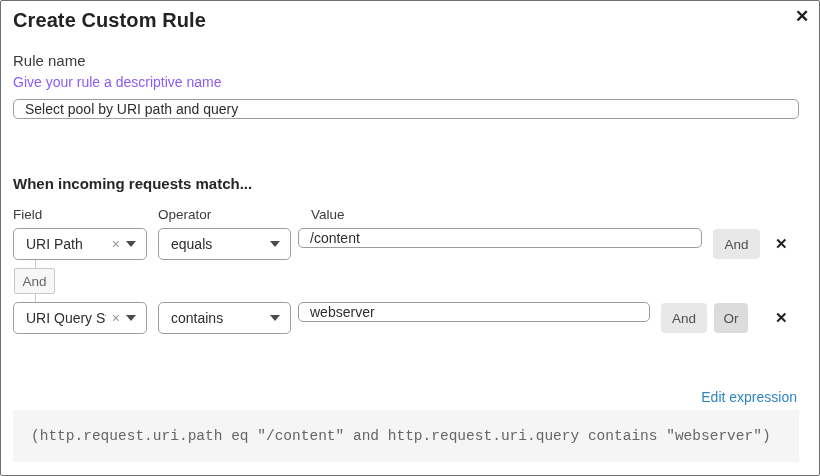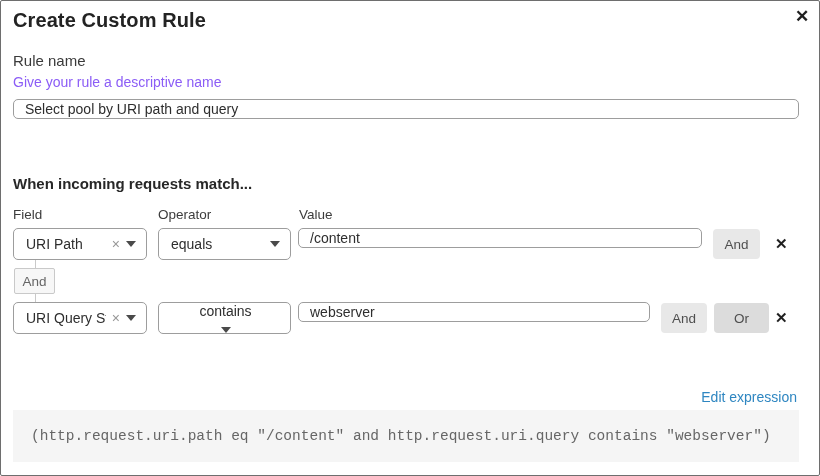--- a/index.html
+++ b/index.html
@@ -10,34 +10,34 @@
   .close-btn{position:absolute;left:794px;top:6px;font-size:17px;font-weight:700;color:#1f1f1f;cursor:pointer;line-height:20px;}
 
   .rule-label{position:absolute;left:12px;top:51px;font-size:15px;color:#3a3a3a;}
   .rule-helper{position:absolute;left:12px;top:73px;font-size:14px;color:#8b5cf6;}
 
   .txt-input{position:absolute;height:20px;border:1px solid #9d9d9d;border-radius:5px;padding:0 11px;font-size:14px;color:#2e2e2e;box-sizing:border-box;background:#fff;font-family:"Liberation Sans",sans-serif;outline:none;}
   .name-input{left:12px;top:98px;width:786px;}
 
   .section-heading{position:absolute;left:12px;top:174px;font-size:15px;font-weight:700;color:#272727;}
   .col-label{position:absolute;top:206px;font-size:13.5px;color:#3c3c3c;}
-  .col-field{left:12px;} .col-operator{left:157px;} .col-value{left:298px;}
+  .col-field{left:12px;} .col-operator{left:157px;} .col-value{left:310px;}
 
   .select{position:absolute;height:32px;width:134px;border:1px solid #9d9d9d;border-radius:5px;background:#fff;display:flex;align-items:center;padding:0 10px 0 12px;gap:6px;font-size:14px;color:#2e2e2e;cursor:pointer;box-sizing:border-box;}
   .select .lbl{flex:1;white-space:nowrap;overflow:hidden;}
   .clear-x{color:#979797;font-size:14px;line-height:1;}
   .caret{width:0;height:0;border-left:5px solid transparent;border-right:5px solid transparent;border-top:6px solid #4a4a4a;flex:0 0 auto;}
-  .op1{left:157px;top:227px;width:133px;} .op2{left:157px;top:301px;width:133px;flex-direction:column;}
+  .op1{left:157px;top:227px;width:133px;} .op2{left:157px;top:301px;width:133px;}
   .f1{left:12px;top:227px;} .f2{left:12px;top:301px;}
   .v1{left:297px;top:227px;width:404px;} .v2{left:297px;top:301px;width:352px;}
 
   .conn-btn{position:absolute;height:30px;border:none;border-radius:4px;background:#e8e8e8;color:#4f4f4f;font-size:13.5px;font-family:"Liberation Sans",sans-serif;cursor:pointer;padding:0;text-align:center;}
   .and1{left:712px;top:228px;width:47px;}
   .and2{left:660px;top:302px;width:46px;}
-  .or2{left:713px;top:302px;width:55px;background:#dcdcdc;}
+  .or2{left:713px;top:302px;width:34px;background:#dcdcdc;}
 
   .row-delete{position:absolute;font-size:15px;font-weight:900;color:#1f1f1f;cursor:pointer;line-height:1;}
   .del1{left:774px;top:235px;} .del2{left:774px;top:309px;}
 
   .vline{position:absolute;left:34px;width:1px;background:#c9c9c9;}
   .vl1{top:259px;height:8px;} .vl2{top:293px;height:8px;}
   .and-badge{position:absolute;left:13px;top:267px;width:41px;height:26px;border:1px solid #c9c9c9;background:#f7f7f7;color:#666;font-size:13.5px;display:flex;align-items:center;justify-content:center;border-radius:2px;box-sizing:border-box;}
 
   .expr-label{position:absolute;left:12px;top:389px;font-size:13.5px;color:#2b2b2b;}
   .edit-link{position:absolute;right:22px;top:388px;font-size:14px;color:#2e86c1;cursor:pointer;text-decoration:none;}

